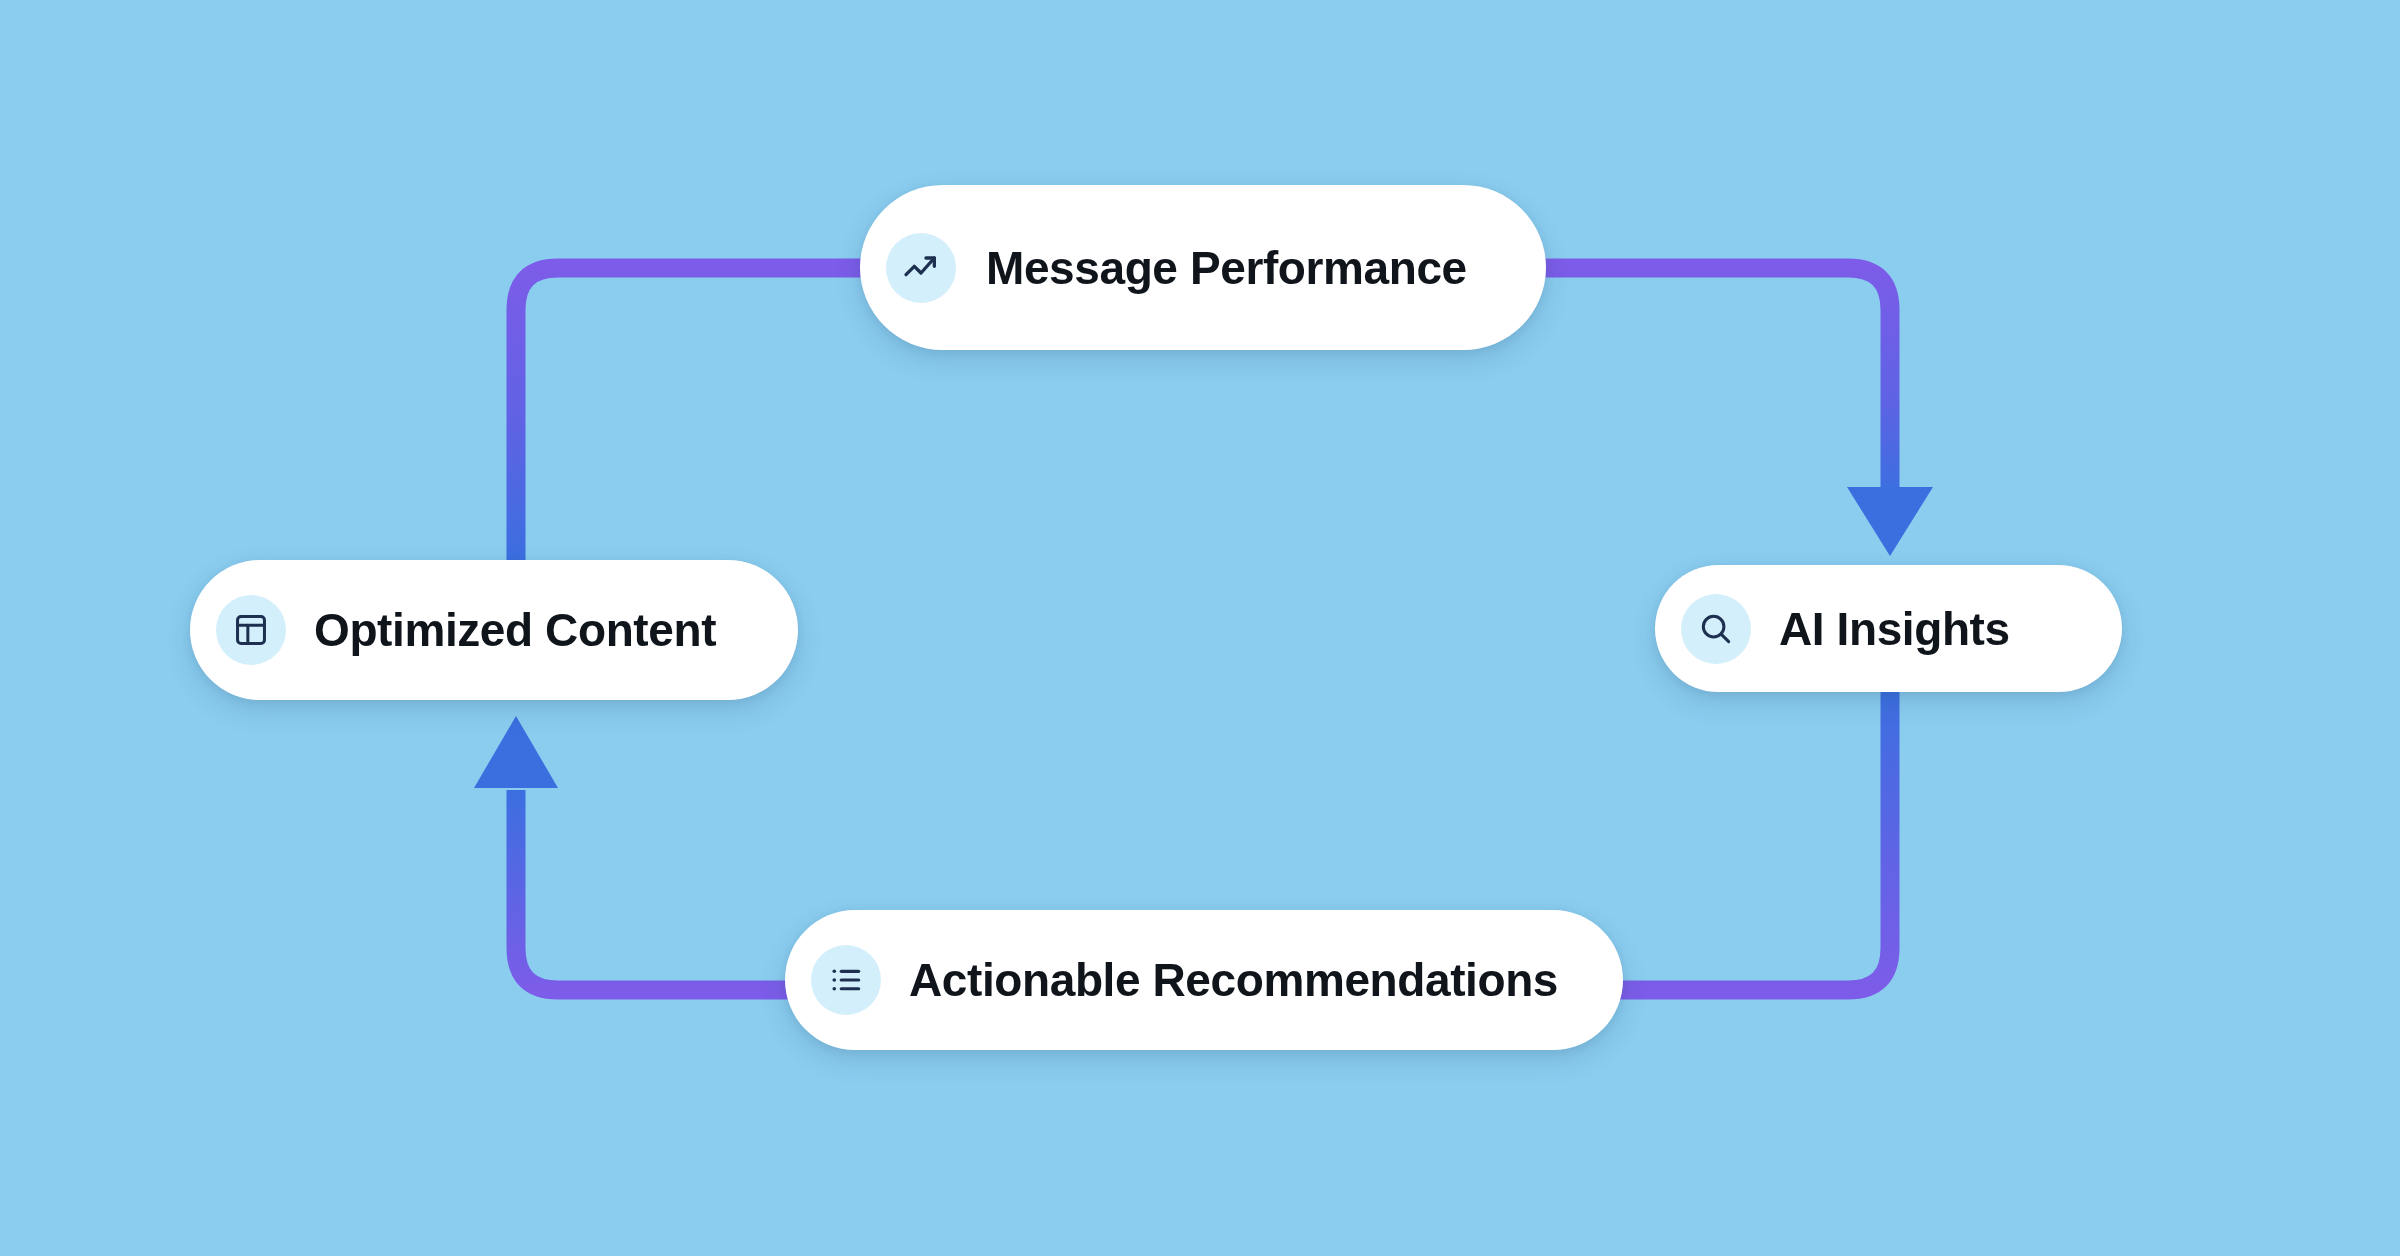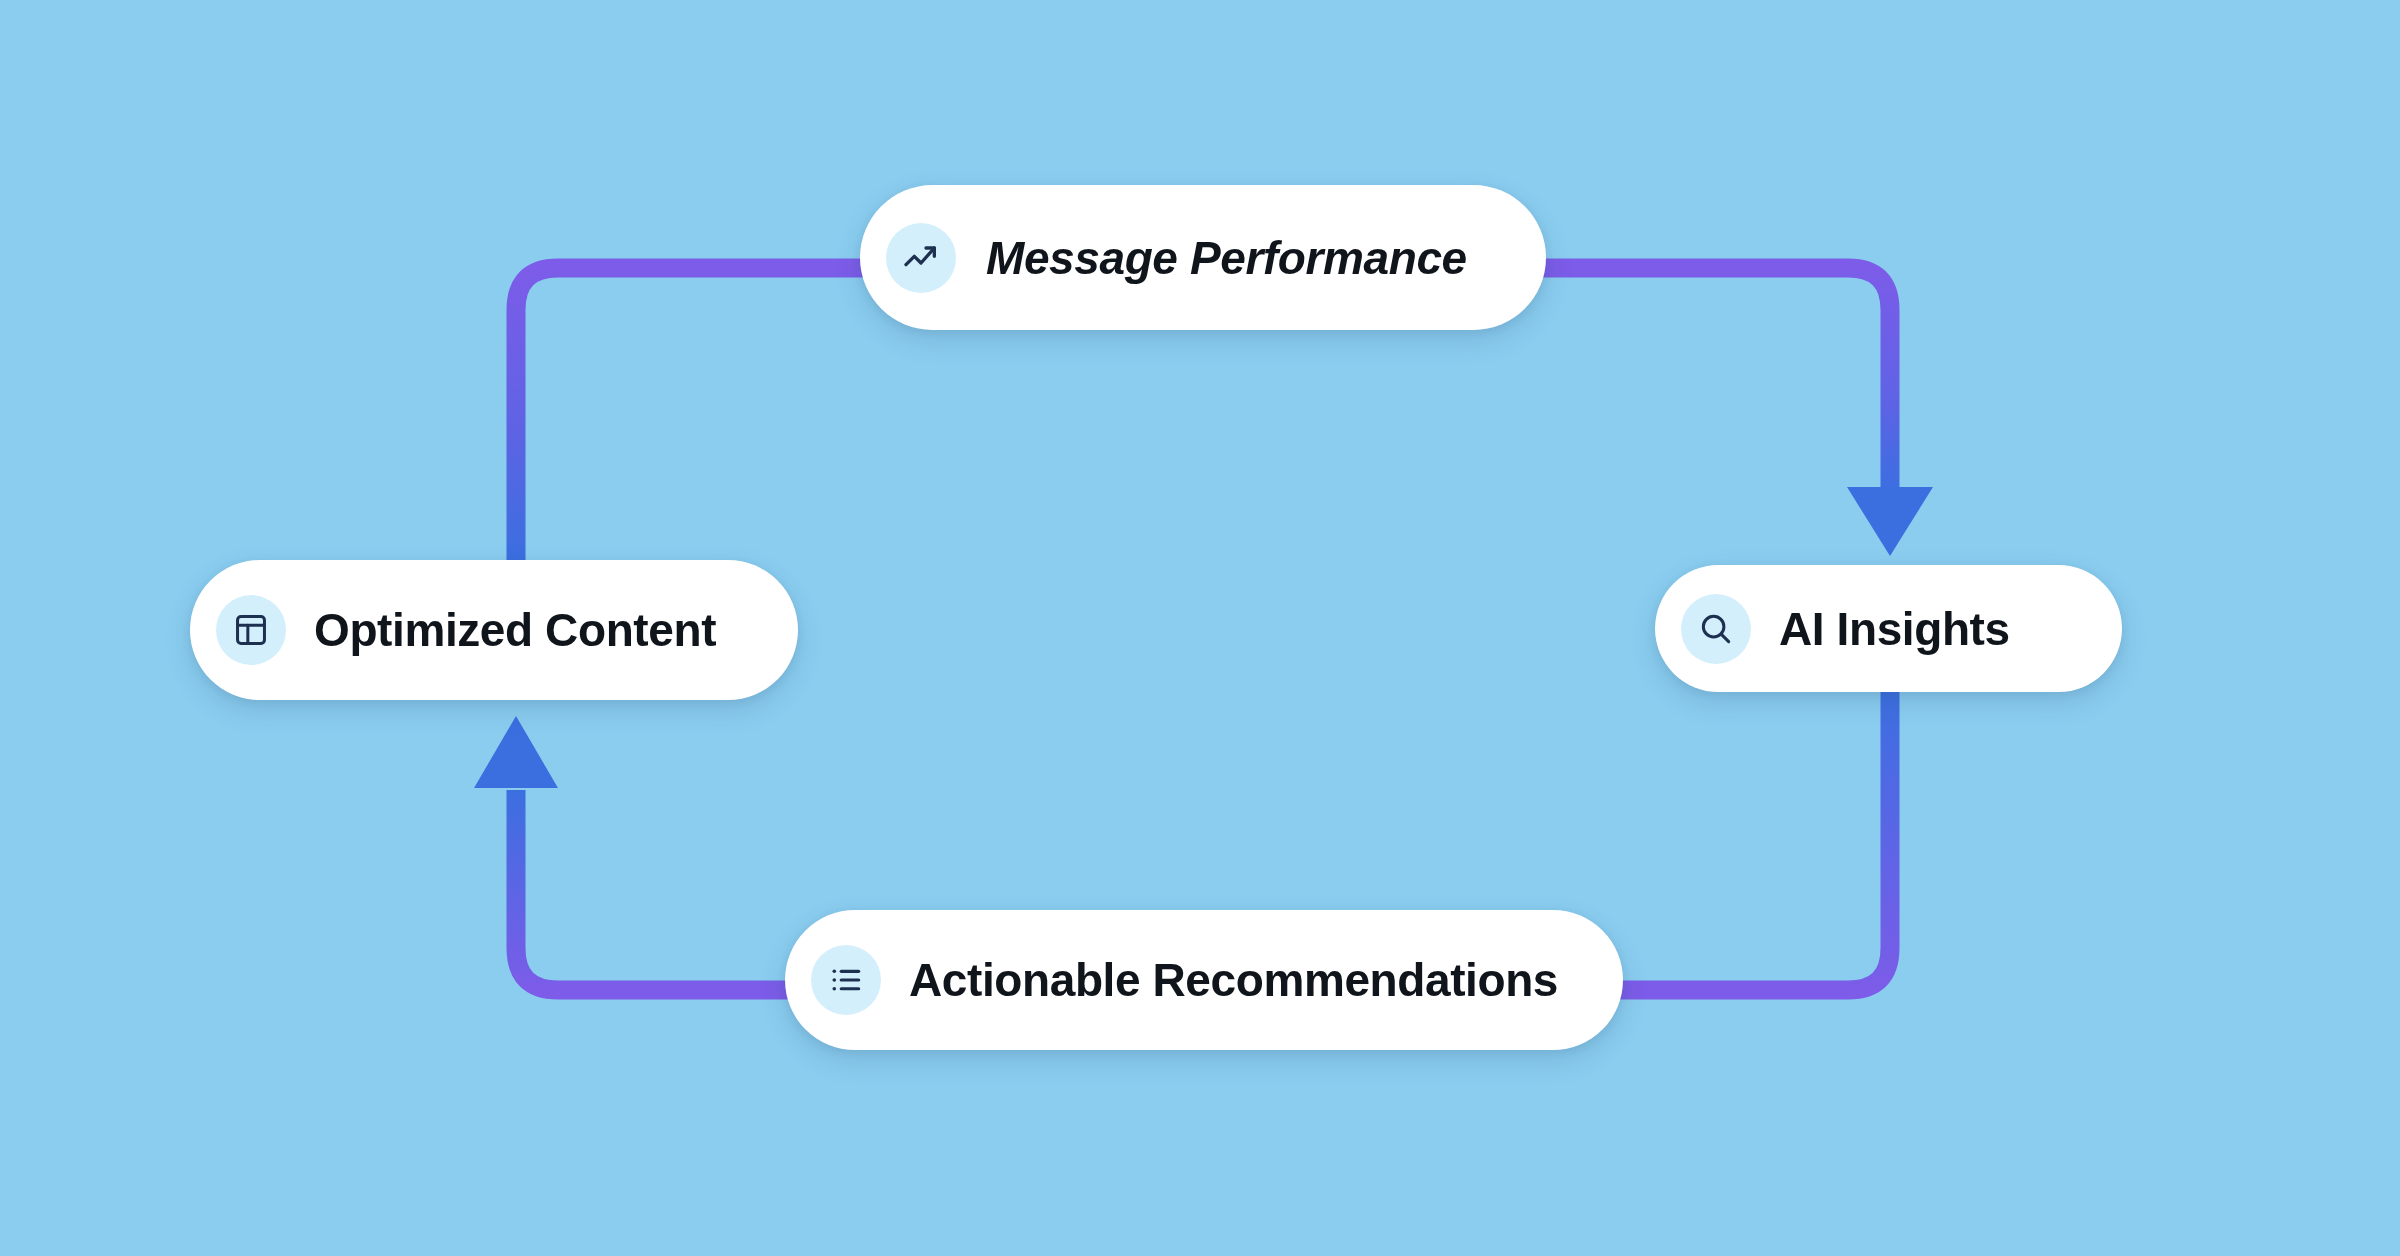--- a/index.html
+++ b/index.html
@@ -36,22 +36,22 @@
   .node-label {
     font-size:46px;
     font-weight:600;
     color:#10151C;
     letter-spacing:-0.4px;
     line-height:1;
   }
 
   
   #node-message-performance {
-    left:860px; top:185px; width:686px; height:145px;
-    padding-left:26px; gap:30px;font-style:italic;
+    left:860px; top:185px; width:686px; height:165px;
+    padding-left:26px; gap:30px;
   }
   #node-ai-insights {
     left:1655px; top:565px; width:467px; height:127px;
     padding-left:26px; gap:28px;text-align:right;
   }
   #node-actionable-recommendations {
     left:785px; top:910px; width:838px; height:140px;
     padding-left:26px; gap:28px;
   }
   #node-optimized-content {

